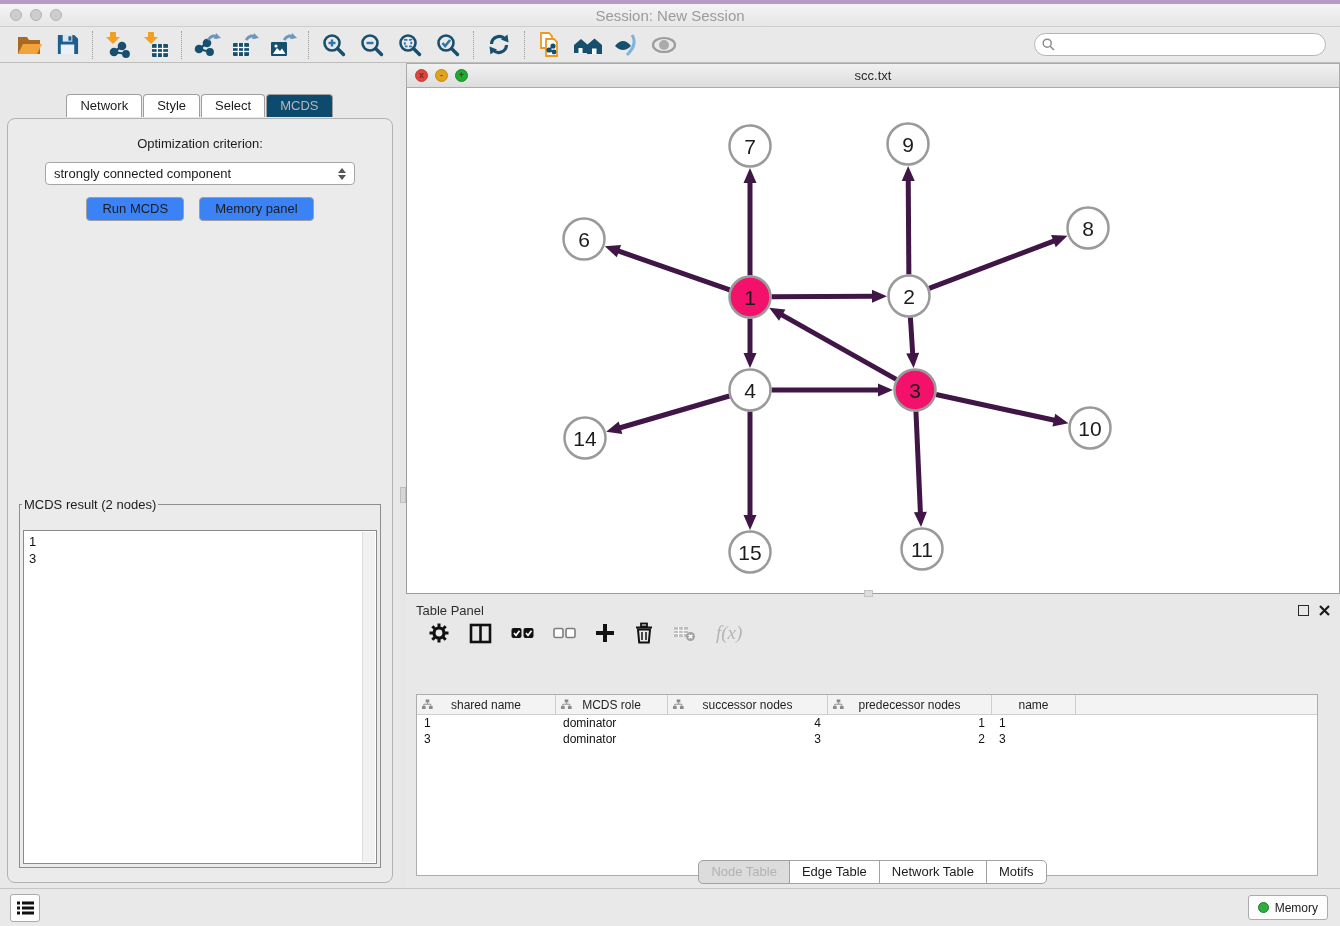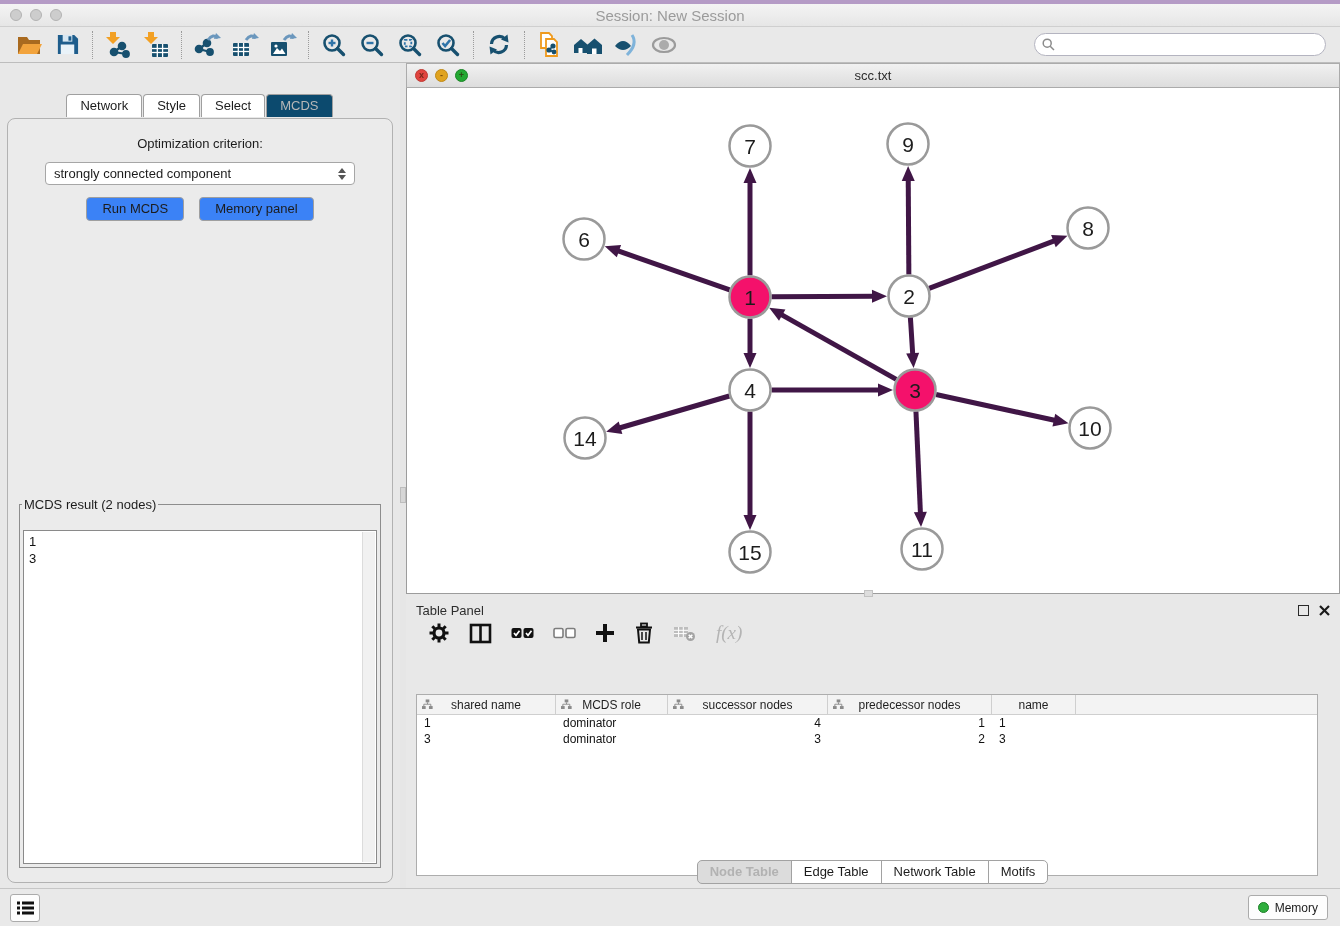--- a/index.html
+++ b/index.html
@@ -71,21 +71,21 @@
   .tp-icn{display:flex;align-items:center;justify-content:center;}
   #tp-table{position:absolute;left:10px;right:22px;top:75px;height:180px;background:#fff;border:1px solid #adadad;overflow:hidden;margin-top:22px;}
   #tp-header{display:flex;height:19px;background:#f3f3f3;border-bottom:1px solid #cfcfcf;}
   .th{box-sizing:border-box;border-right:1px solid #cfcfcf;position:relative;display:flex;align-items:center;
       justify-content:center;font-size:12px;color:#1f1f1f;}
   .th .col-icon{position:absolute;left:5px;top:4px;}
   .tr{display:flex;height:16px;font-size:12px;color:#111;}
   .td{box-sizing:border-box;padding:1px 7px 0;overflow:hidden;white-space:nowrap;}
   #tp-tabs{position:absolute;left:0;right:0;bottom:5px;display:flex;justify-content:center;}
   .ft-tab{font-size:13px;padding:3px 12px 4px;background:#fff;border:1px solid #a2a2a2;margin-left:-1px;color:#1c1c1c;}
-  .ft-tab:first-child{border-radius:5px 0 0 5px;font-weight:bold;}
+  .ft-tab:first-child{border-radius:5px 0 0 5px;}
   .ft-tab:last-child{border-radius:0 5px 5px 0;}
   .ft-tab.disabled{background:#dcdcdc;color:#b2b2b2;}
   
   #status-bar{position:absolute;left:0;right:0;bottom:0;height:37px;background:#e9e9e9;border-top:1px solid #c6c6c6;}
   #list-btn{position:absolute;left:10px;top:5px;width:28px;height:26px;background:#fdfdfd;border:1px solid #ababab;
             border-radius:3px;display:flex;align-items:center;justify-content:center;}
   #memory-btn{position:absolute;right:12px;top:6px;height:25px;background:#fdfdfd;border:1px solid #ababab;border-radius:3px;
             display:flex;align-items:center;gap:6px;padding:0 9px;box-sizing:border-box;}
   #memory-dot{width:11px;height:11px;border-radius:50%;background:#2fae3d;border:1px solid #1d7f28;box-sizing:border-box;}
   #memory-btn .lbl{font-size:12px;color:#1c1c1c;}

